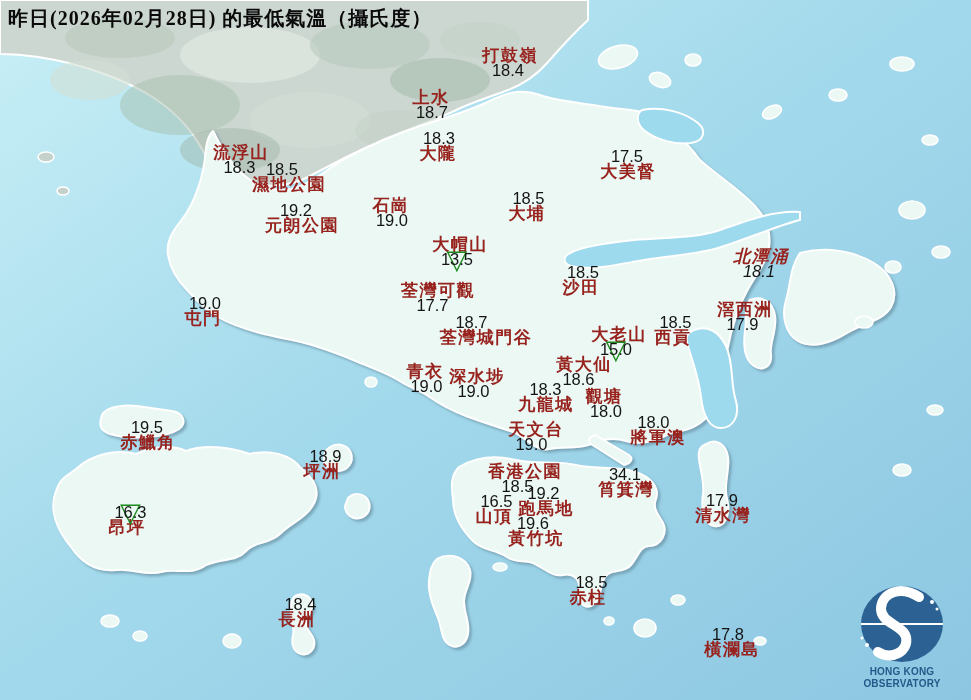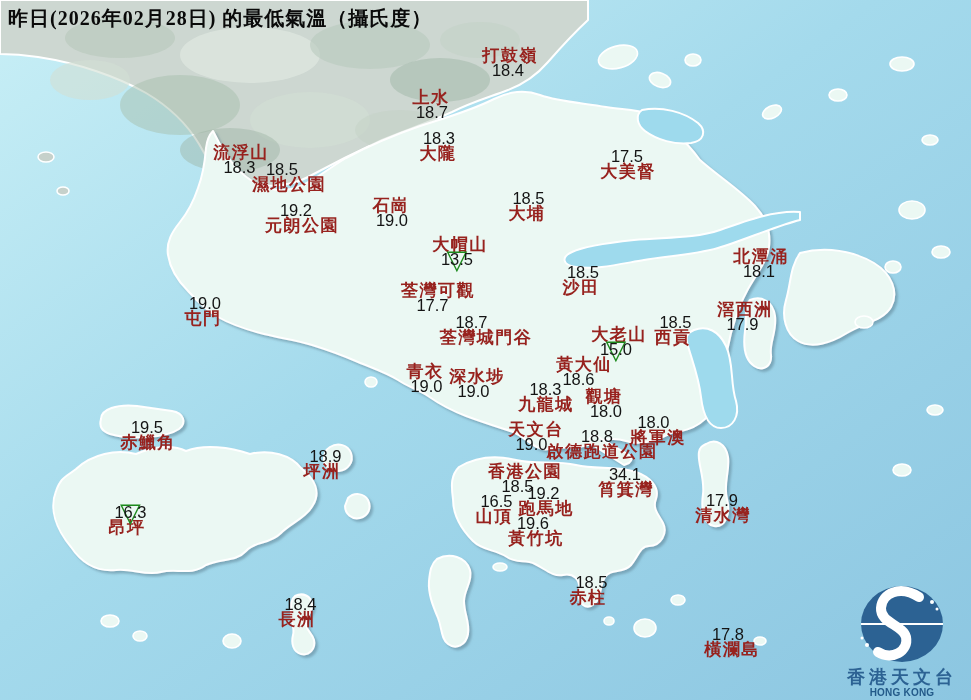--- a/index.html
+++ b/index.html
@@ -202,21 +202,21 @@
         <div class="sname">沙田</div>
       </div>
       <div class="station" style="left: 438px; top: 283px;">
         <div class="sname">荃灣可觀</div>
         <div class="sval" style="margin-left: -11px;"><span class="num">17.7</span></div>
       </div>
       <div class="station" style="left: 486px; top: 315px;">
         <div class="sval" style="margin-left: -29px;"><span class="num">18.7</span></div>
         <div class="sname">荃灣城門谷</div>
       </div>
-      <div class="station" style="left: 761px; top: 249px;">
+      <div class="station" style="left: 761px; top: 249px; font-style: italic;">
         <div class="sname">北潭涌</div>
         <div class="sval" style="margin-left: -4px;"><span class="num">18.1</span></div>
       </div>
       <div class="station" style="left: 203px; top: 296px;">
         <div class="sval" style="margin-left: 4px;"><span class="num">19.0</span></div>
         <div class="sname">屯門</div>
       </div>
       <div class="station" style="left: 745px; top: 302px;">
         <div class="sname">滘西洲</div>
         <div class="sval" style="margin-left: -5px;"><span class="num">17.9</span></div>
@@ -249,24 +249,20 @@
         <div class="sname">觀塘</div>
         <div class="sval" style="margin-left: 4px;"><span class="num">18.0</span></div>
       </div>
       <div class="station" style="left: 536px; top: 422px;">
         <div class="sname">天文台</div>
         <div class="sval" style="margin-left: -9px;"><span class="num">19.0</span></div>
       </div>
       <div class="station" style="left: 658px; top: 415px;">
         <div class="sval" style="margin-left: -9px;"><span class="num">18.0</span></div>
         <div class="sname">將軍澳</div>
-      </div>
-      <div class="station" style="left: 602px; top: 429px;">
-        <div class="sval" style="margin-left: -10px;"><span class="num">18.8</span></div>
-        <div class="sname">啟德跑道公園</div>
       </div>
       <div class="station" style="left: 525px; top: 464px;">
         <div class="sname">香港公園</div>
         <div class="sval" style="margin-left: -15px;"><span class="num">18.5</span></div>
       </div>
       <div class="station" style="left: 626px; top: 467px;">
         <div class="sval" style="margin-left: -2px;"><span class="num">34.1</span></div>
         <div class="sname">筲箕灣</div>
       </div>
       <div class="station" style="left: 546px; top: 486px;">
@@ -316,17 +312,16 @@
       <ellipse cx="58" cy="42" rx="41" ry="38" fill="#2c6293"></ellipse>
       <line x1="17" y1="42" x2="99" y2="42" stroke="#ffffff" stroke-width="2"></line>
       <path d="M75,15 C56,3 38,11 37,26 C36,41 59,43 62,55 C65,69 48,79 34,70" fill="none" stroke="#ffffff" stroke-width="10" stroke-linecap="round"></path>
       <g fill="#ffffff">
         <circle cx="88" cy="20" r="2"></circle>
           <circle cx="93" cy="27" r="1.5"></circle>
         <circle cx="23" cy="63" r="2"></circle>
           <circle cx="18" cy="56" r="1.5"></circle>
       </g>
     </svg>
-    <div class="logo-cn">香港天文台</div>
     <div class="logo-en">HONG KONG OBSERVATORY</div>
   </div>
 
 </div>
 
 </body></html>

